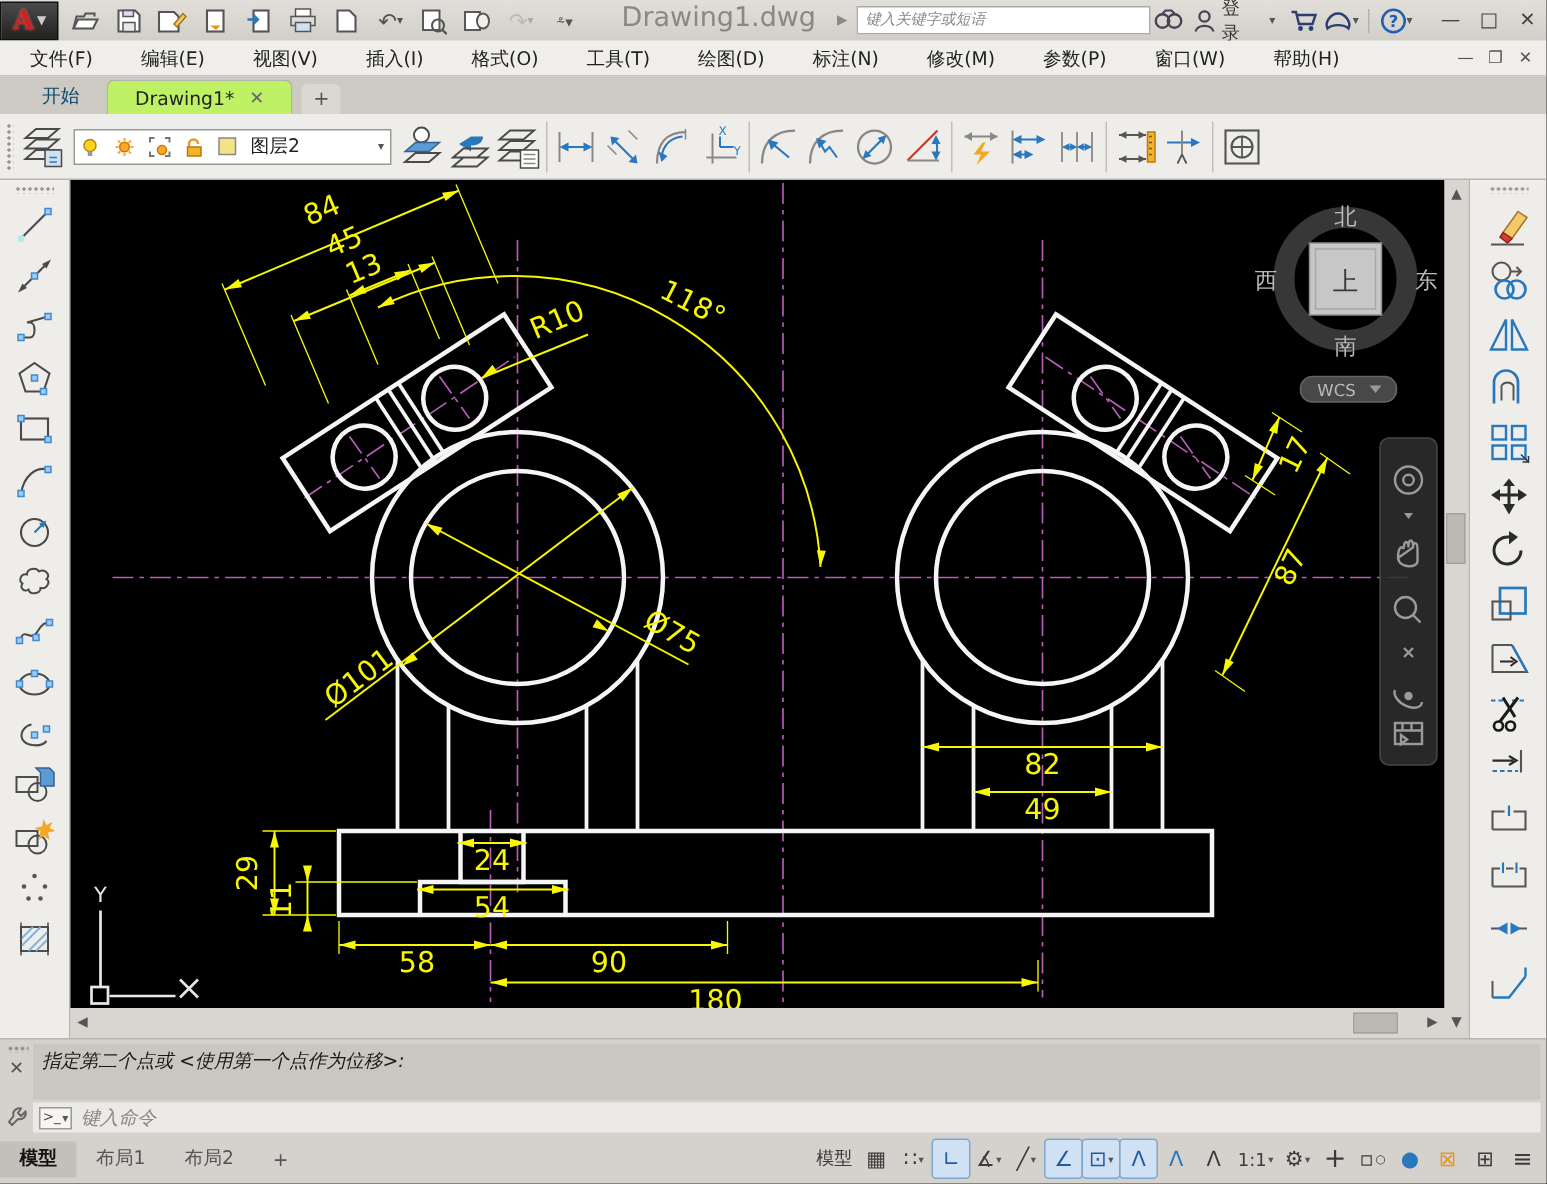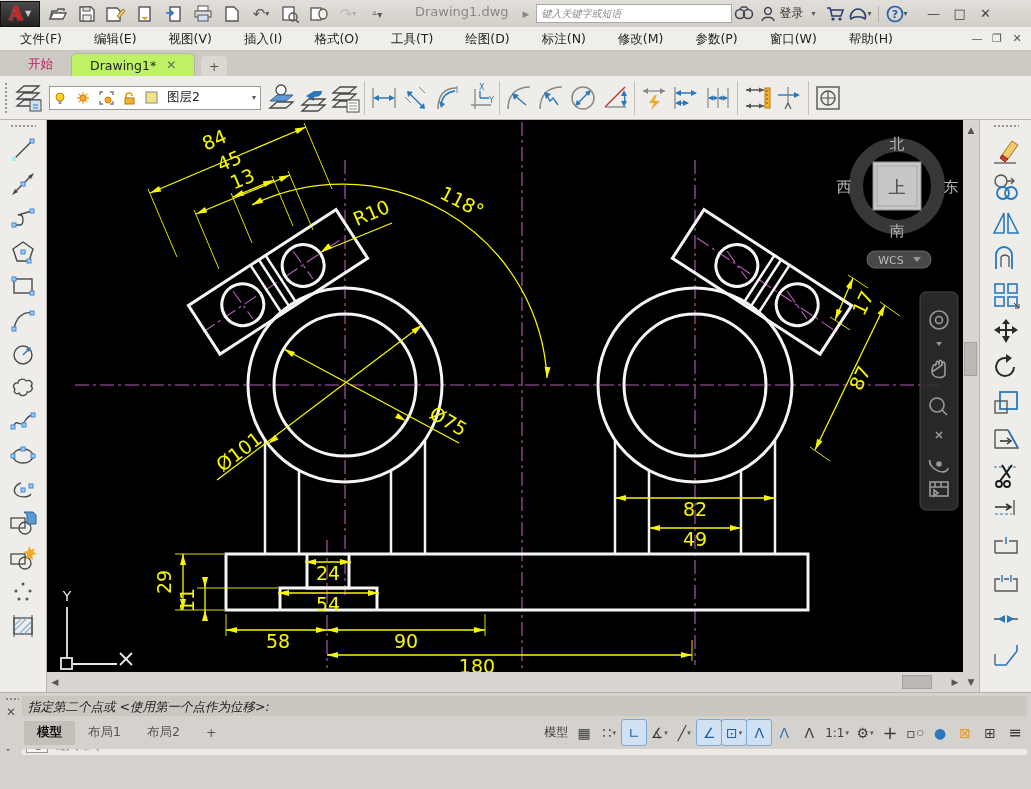--- a/index.html
+++ b/index.html
@@ -12,41 +12,41 @@
   #titlebar { position:absolute; left:0; top:0; width:1031px; height:27px;
     background:linear-gradient(#e2dfda,#d2cfc9); display:flex; align-items:center; }
   #logo { width:40px; height:26px; background:linear-gradient(#4a4a4a,#222); border:1px solid #111;
     display:flex; align-items:center; justify-content:center; margin-right:6px; }
   #logo b { color:#c22; font-size:18px; font-family:"DejaVu Serif",serif; text-shadow:0 0 2px #f66; }
   #logo i { color:#ccc; font-size:8px; font-style:normal; margin-left:2px; }
   .qat { display:flex; align-items:center; gap:5px; }
   .qbtn { width:24px; height:22px; display:flex; align-items:center; justify-content:center; border-radius:2px; }
   .caret { font-size:8px; color:#555; }
   .dim-caret { color:#aaa; }
-  #doc-title { color:#8a8884; font-size:13px; margin:0 14px 4px 26px;text-align:right; }
+  #doc-title { color:#8a8884; font-size:18px; margin:0 14px 4px 26px;text-align:right; }
   #search-wrap { display:flex; align-items:center; }
   #search-box { width:196px; height:19px; background:#fff; border:1px solid #aaa;
     font-style:italic; color:#888; font-size:10px; padding:0 5px; line-height:17px; }
   #signin { color:#333; margin:0 0; font-size:12px; }
   .winbtn { width:26px; height:20px; display:flex; align-items:center; justify-content:center;
     color:#444; font-size:13px; }
   .sep-v { width:1px; height:16px; background:#b5b2ad; margin:0 6px; }
 
   
   #menubar { position:absolute; left:0; top:27px; width:1031px; height:24px;
     background:#f0eeeb; border-bottom:1px solid #c9c6c1; display:flex; align-items:center; }
   .menu-item { padding:0 12px; font-size:12.5px; color:#222; line-height:23px;margin-left:8px; }
   #menu-win { margin-left:auto; display:flex; margin-right:4px; }
   #menu-win .winbtn { width:20px; height:18px; font-size:11px; color:#555; }
 
   
   #tabbar { position:absolute; left:0; top:51px; width:1031px; height:25px;
     background:#cdc9c3; display:flex; align-items:flex-end; padding-left:10px; }
   .dtab { height:23px; padding:0 18px; display:flex; align-items:center; gap:10px; font-size:12.5px;
-    color:#be185d; border-radius:5px 5px 0 0; }
+    color:#0c4a6e; border-radius:5px 5px 0 0; }
   .dtab.active { background:#bef264; color:#222; border:1px solid #b5b2ad; border-bottom:none;align-items:center; }
   .tab-close { color:#666; font-size:12px; }
   .tab-plus { width:26px; height:20px; background:#dbd8d2; border-radius:4px 4px 0 0; margin-left:6px;
     display:flex; align-items:center; justify-content:center; color:#555; font-size:13px; }
 
   
   #toolbar { position:absolute; left:0; top:76px; width:1031px; height:44px;
     background:#efedea; border-bottom:1px solid #b8b5b0; display:flex; align-items:center; }
   .grip-v { width:5px; height:32px; margin:0 4px;
     background:radial-gradient(circle,#9a9792 1px,transparent 1.2px); background-size:4px 4px; }
@@ -83,22 +83,22 @@
   #cmd-grip { position:absolute; left:5px; top:4px; width:14px; height:5px;
     background:radial-gradient(circle,#8a8782 1px,transparent 1.2px); background-size:4px 4px; }
   #cmd-close { position:absolute; left:6px; top:12px; color:#555; font-size:12px; }
   #cmd-input-row { position:absolute; left:22px; top:42px; width:1005px; height:20px; background:#eceae6;
     display:flex; align-items:center; gap:6px; padding:0 4px; }
   #cmd-placeholder { font-style:italic; color:#8a8884; font-size:12.5px; }
   .cmd-icon-box { width:22px; height:15px; border:1px solid #999; background:#f6f5f3; color:#444;
     font-size:9px; display:flex; align-items:center; justify-content:center; gap:1px; }
 
   
-  #statusbar { position:absolute; left:0; top:716px; width:1031px; height:33px; background:#d5d2cd;
-    display:flex; align-items:center;padding-left:24px; }
+  #statusbar { position:absolute; left:0; top:756px; width:1031px; height:33px; background:#d5d2cd;
+    display:flex; align-items:center; }
   .ltab { padding:0 13px; height:24px; display:flex; align-items:center; font-size:12.5px; color:#555;
     border-radius:0 0 0 0; }
   .ltab.active { background:#c3c0ba; color:#111; font-weight:bold; }
   #status-right { margin-left:auto; display:flex; align-items:center; gap:1px; padding-right:4px; }
   .sbtn { min-width:24px; height:25px; padding:0 3px; display:flex; align-items:center; justify-content:center;
     color:#3c3c3c; font-size:14px; border-radius:2px; gap:1px; }
   .sbtn.on { background:#cfe1f3; outline:1px solid #7fa8d0; color:#1f5d9e; }
   .sbtn .caret { font-size:7px; }
   .sbtn.txt { font-size:12px; }
   .blue { color:#2878be; }

